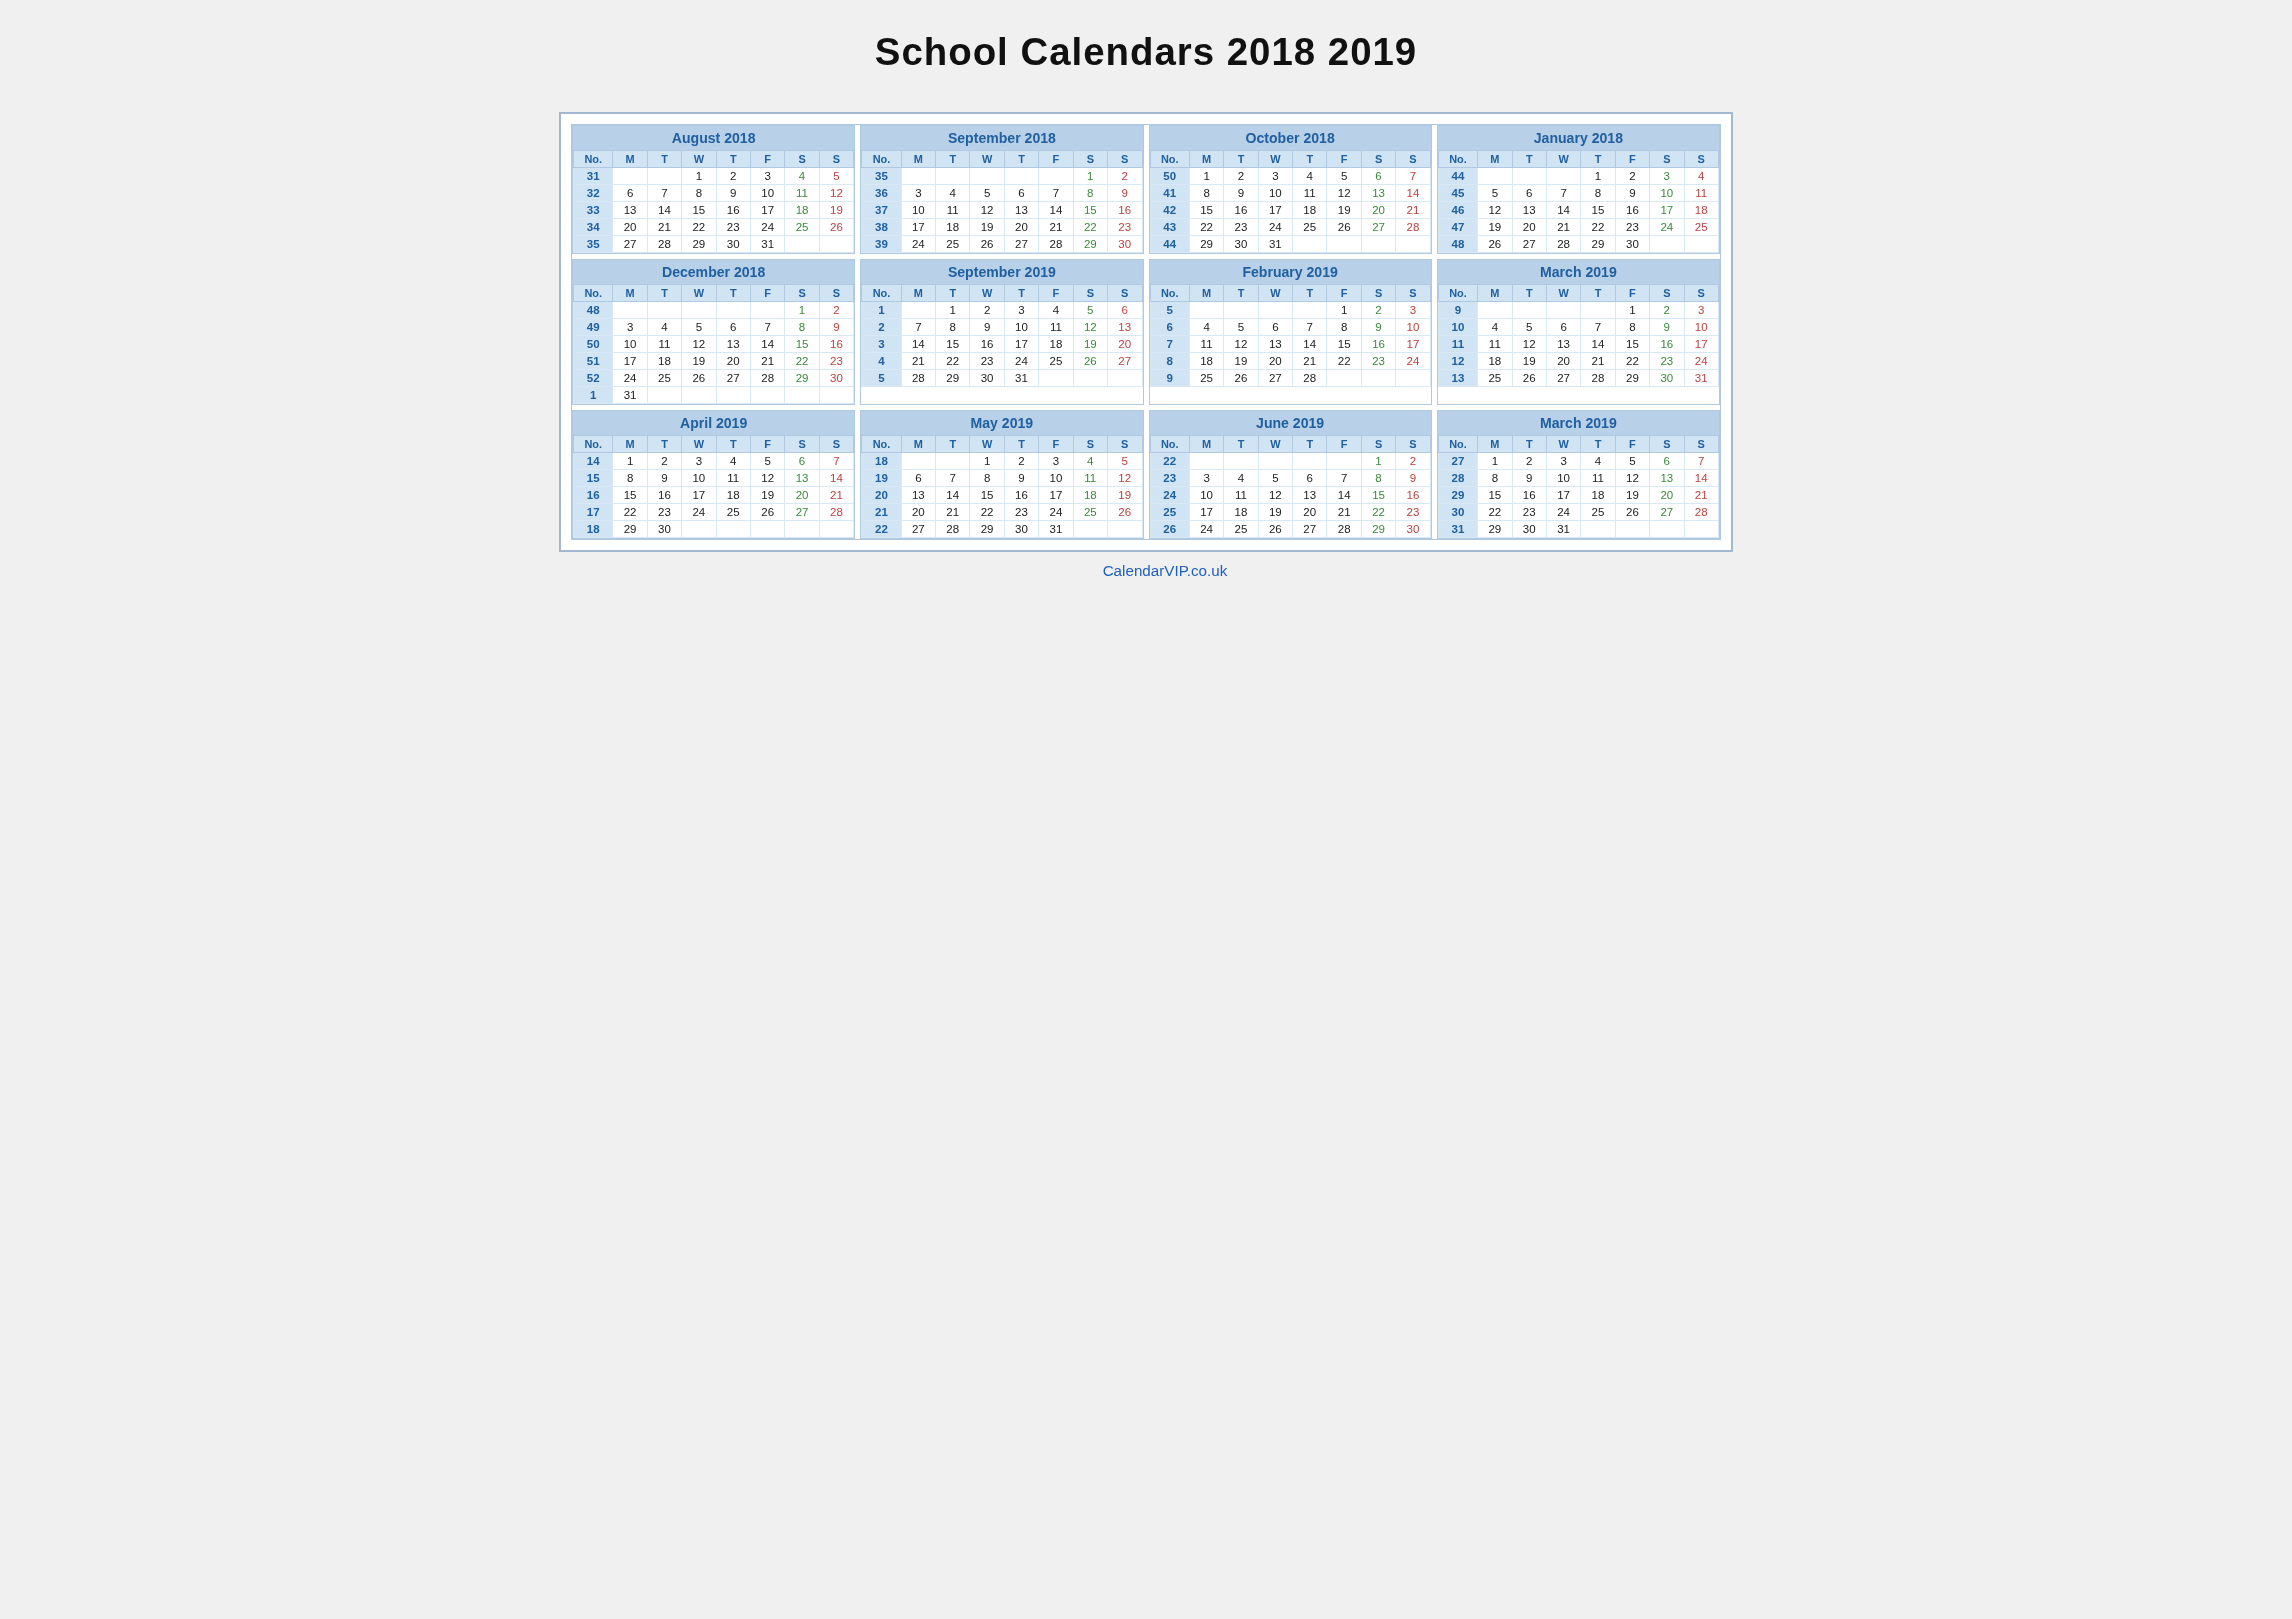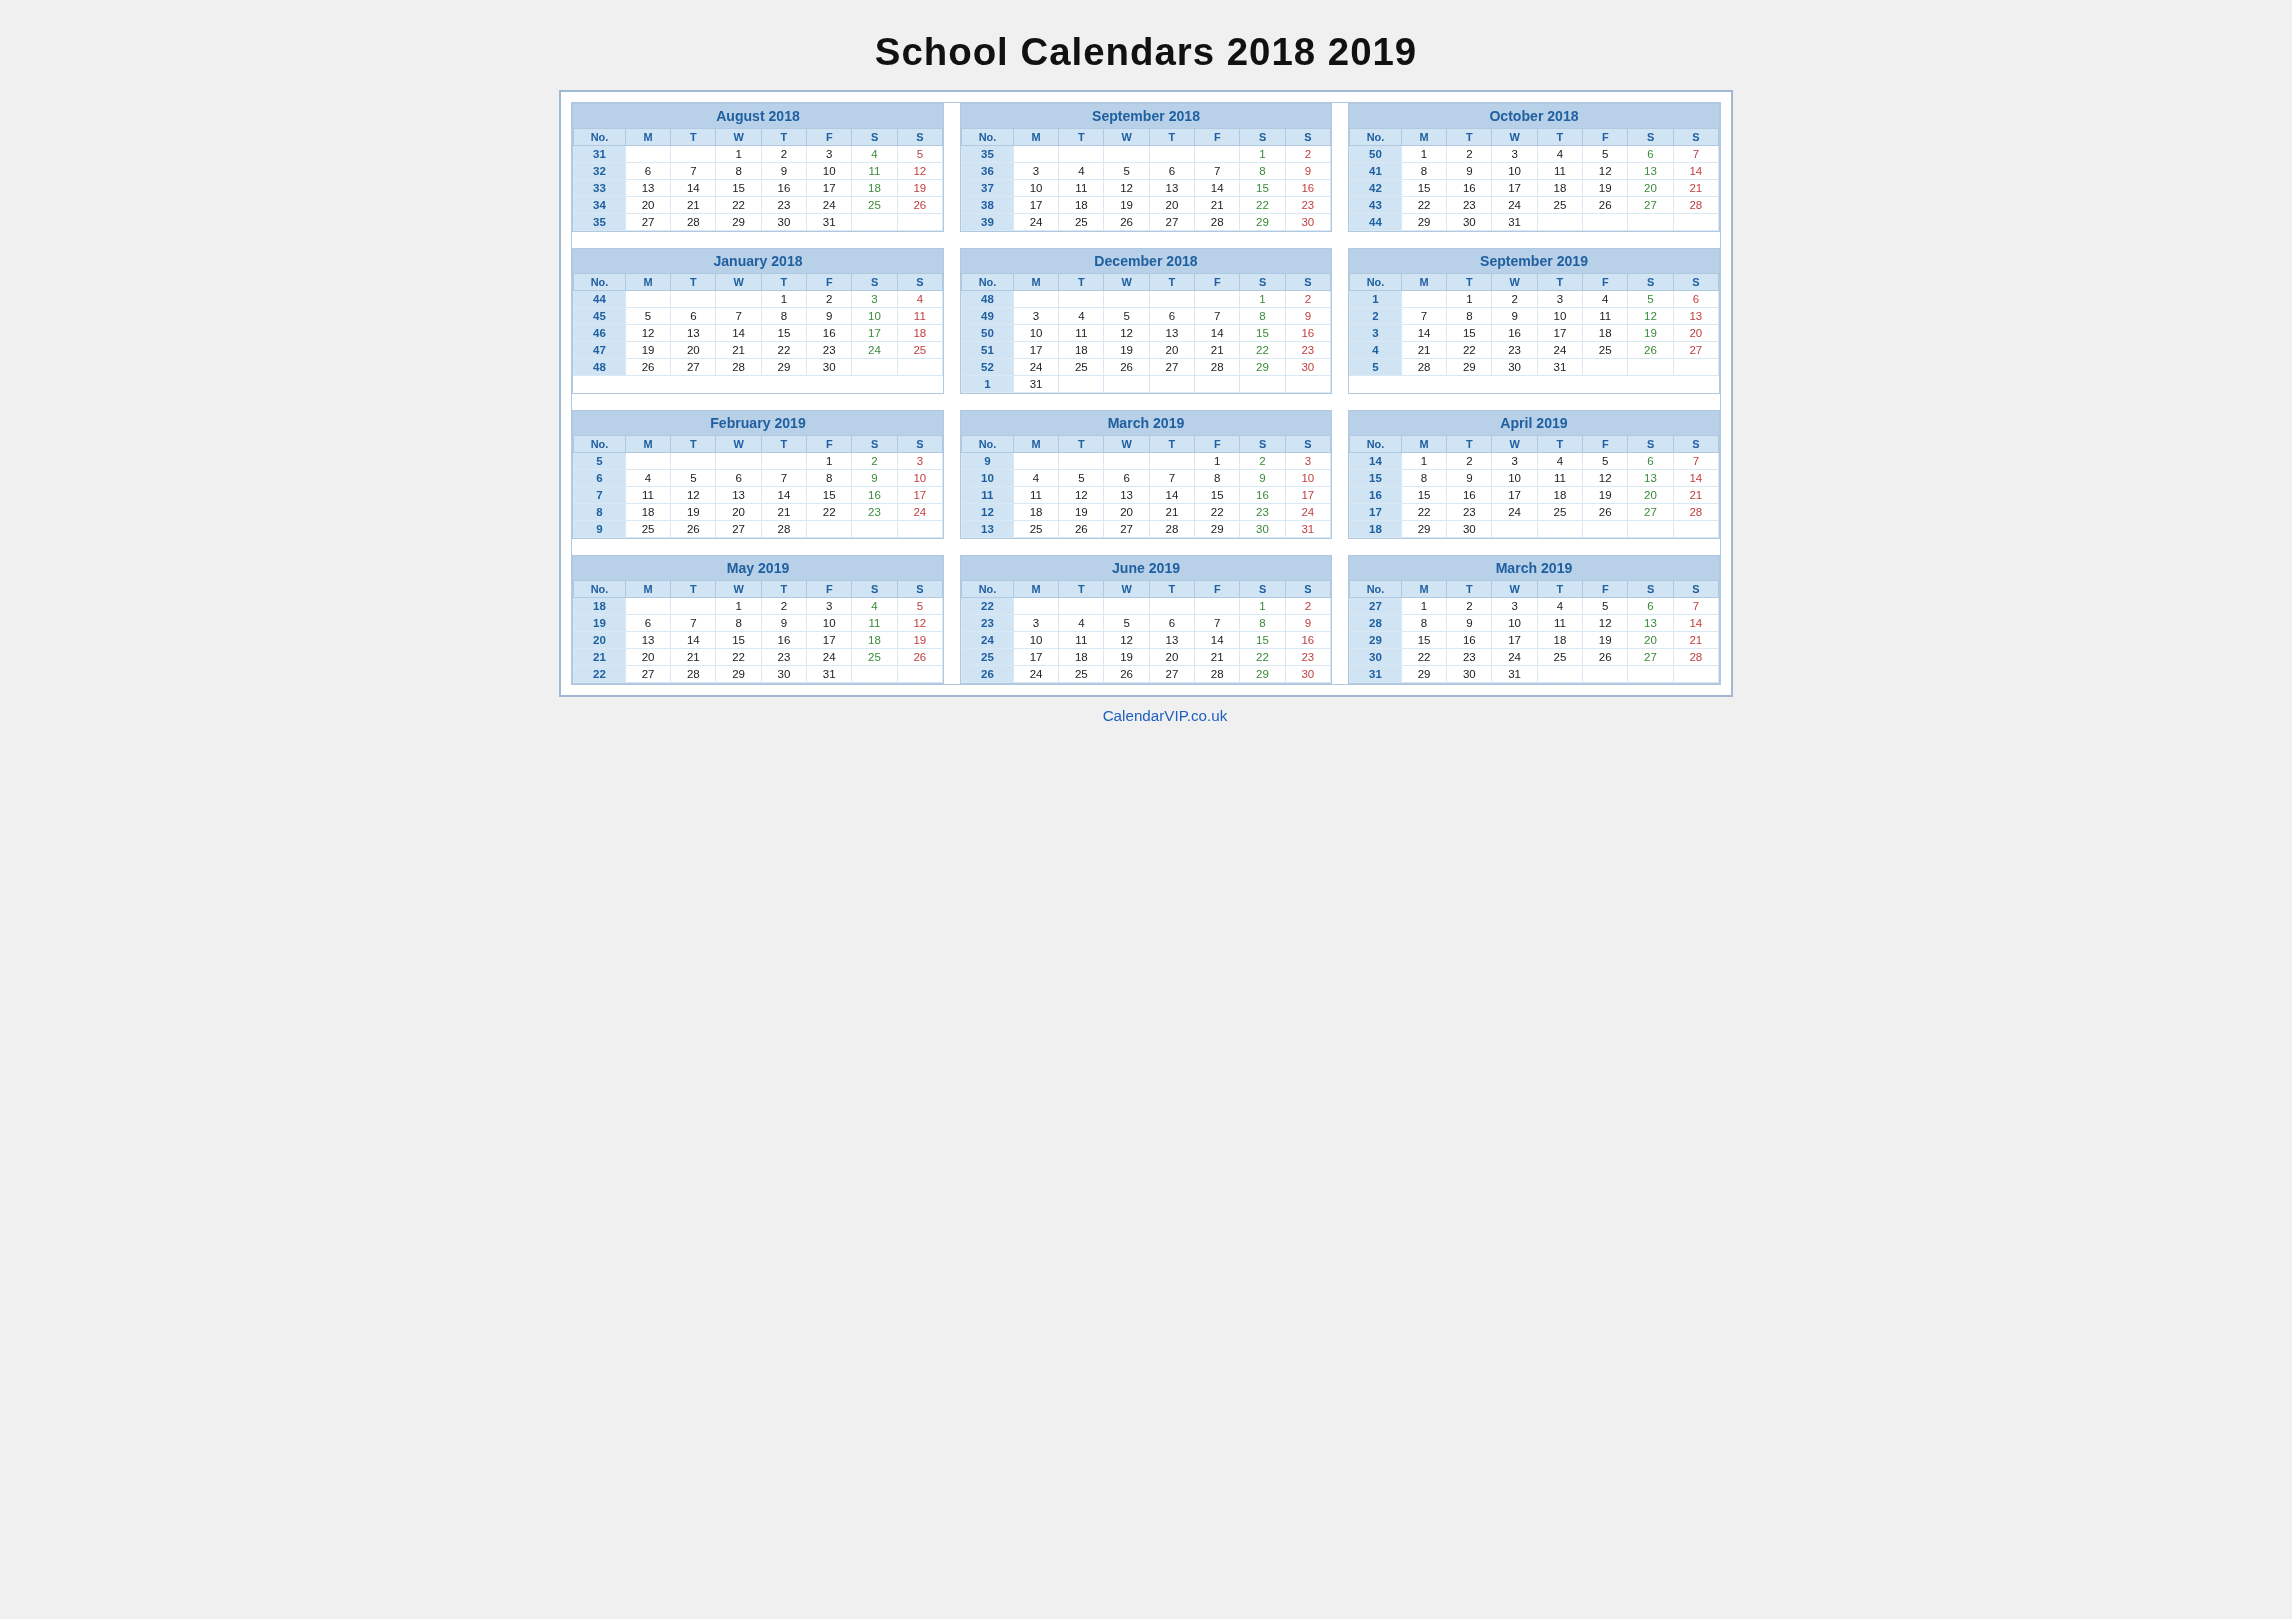--- a/index.html
+++ b/index.html
@@ -9,34 +9,34 @@
       display: flex;
       flex-direction: column;
       align-items: center;
       padding: 30px 20px;
       min-height: 100vh;
     }
     h1 {
       font-size: 2.4em;
       font-weight: 900;
       color: #111;
-      margin-bottom: 16px;
+      margin-bottom: 38px;
       letter-spacing: 1px;
     }
     .outer-border {
       border: 2px solid #a0b8d0;
       background: #fff;
       padding: 10px;
       width: 100%;
       max-width: 1174px;
     }
     .grid-3x4 {
       display: grid;
-      grid-template-columns: repeat(3, 1fr);
-      gap: 16px;
+      grid-template-columns: repeat(4, 1fr);
+      gap: 5px;
       border: 1px solid #b0c8e0;
     }
     .month-block {
       border: 1px solid #b0c8e0;
       background: #fff;
     }
     .month-title {
       background: #b8d0e8;
       text-align: center;
       font-weight: bold;

